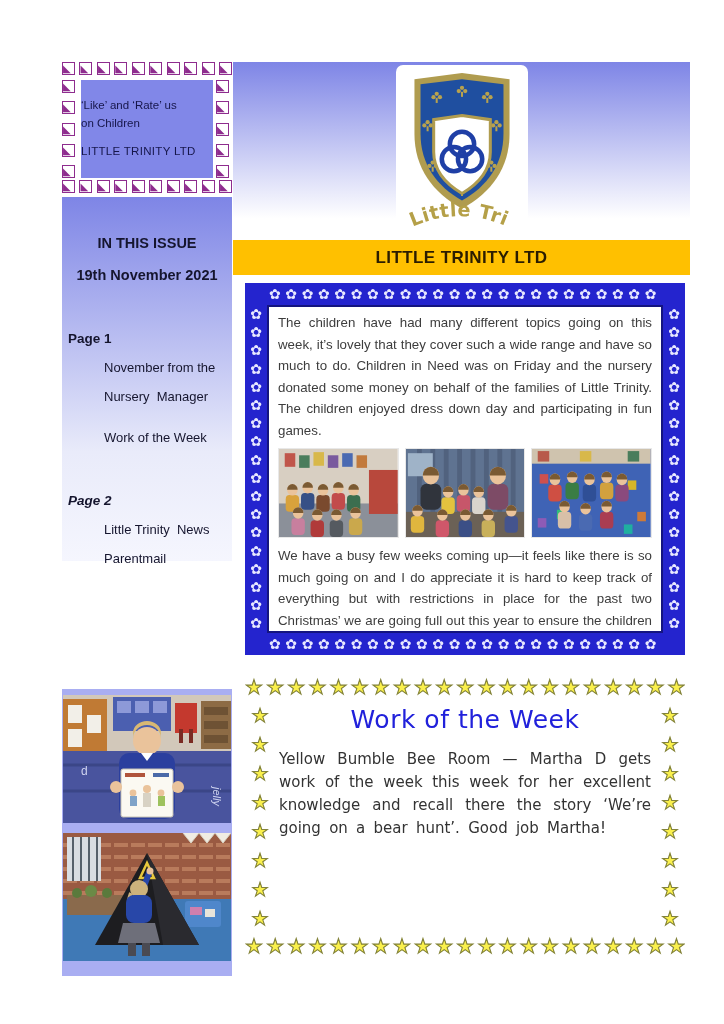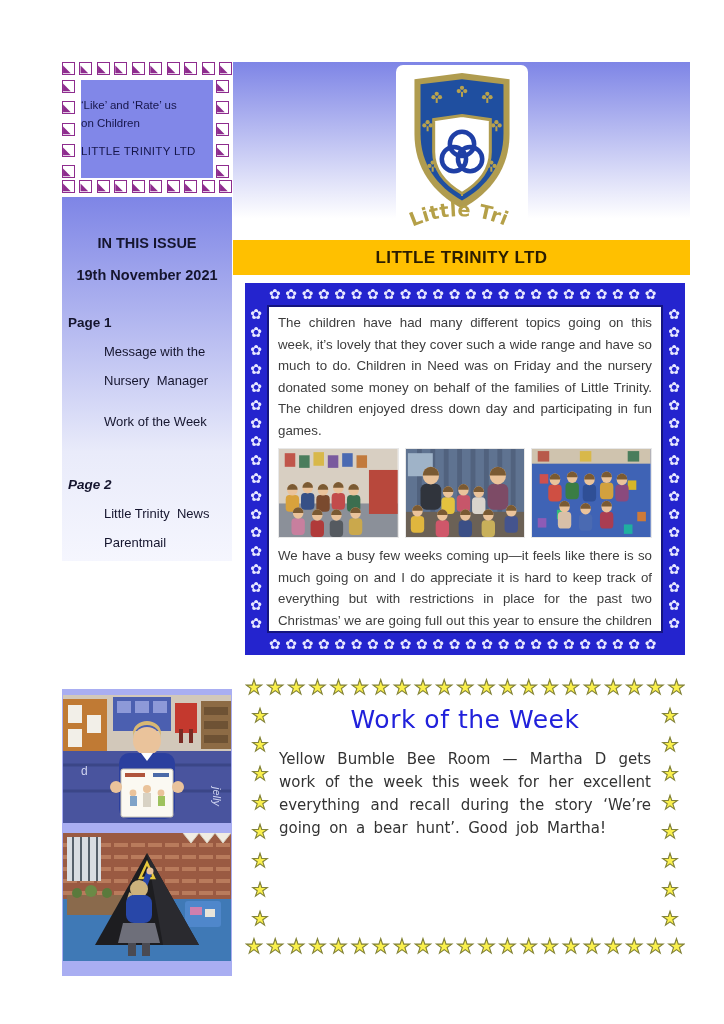--- a/index.html
+++ b/index.html
@@ -24,21 +24,21 @@
   .fb-center .l3{margin-top:10px;letter-spacing:.3px;}
   
   .sidebar{
     position:absolute;left:62px;top:197px;width:170px;height:364px;
     background:linear-gradient(#7e85e6,#e9ebfa 70%,#f5f6fe);
     color:#15152e;
   }
   .sb-head{font-weight:bold;font-size:14.5px;text-align:center;margin-top:38px;}
   .sb-date{font-weight:bold;font-size:14.5px;text-align:center;margin-top:16px;}
   .sb-page{font-weight:bold;font-size:13.5px;margin:0 0 0 6px;}
-  .sb-page.p1{margin-top:32px;}
+  .sb-page.p1{margin-top:48px;}
   .sb-page.p2{margin-top:48px;font-style:italic;}
   .sb-item{font-size:13px;margin:14px 0 0 42px;white-space:pre-wrap;}
   .sb-item.gap{margin-top:26px;}
   
   .photo-strip{
     position:absolute;left:62px;top:689px;width:170px;height:287px;background:#a9aef2;
     display:flex;flex-direction:column;align-items:center;padding-top:6px;box-sizing:border-box;gap:10px;
   }
   .photo-strip svg{display:block;}
   
@@ -152,21 +152,21 @@
       <span>◣</span>
       <span>◣</span>
       <span>◣</span>
     </div>
 </div>
 
 <div class="sidebar">
   <div class="sb-head">IN THIS ISSUE</div>
   <div class="sb-date">19th November 2021</div>
   <div class="sb-page p1">Page 1</div>
-  <div class="sb-item">Message with the</div>
+  <div class="sb-item">November from the</div>
   <div class="sb-item">Nursery  Manager</div>
   <div class="sb-item gap">Work of the Week</div>
   <div class="sb-page p2">Page 2</div>
   <div class="sb-item">Little Trinity  News</div>
   <div class="sb-item">Parentmail</div>
 </div>
 
 <div class="photo-strip">
 
   <svg width="168" height="128" viewBox="0 0 168 128">
@@ -380,21 +380,21 @@
   <div class="star-col star">★
 ★
 ★
 ★
 ★
 ★
 ★
 ★</div>
   <div class="work-inner">
     <div class="work-title">Work of the Week</div>
-    <p class="work-para">Yellow Bumble Bee Room — Martha D gets work of the week this week for her excellent everything and recall during the story ‘We’re going on a bear hunt’. Good job Martha!</p>
+    <p class="work-para">Yellow Bumble Bee Room — Martha D gets work of the week this week for her excellent knowledge and recall there the story ‘We’re going on a bear hunt’. Good job Martha!</p>
   </div>
   <div class="star-col star">★
 ★
 ★
 ★
 ★
 ★
 ★
 ★</div>
   <div class="star-row star">★★★★★★★★★★★★★★★★★★★★★</div>

